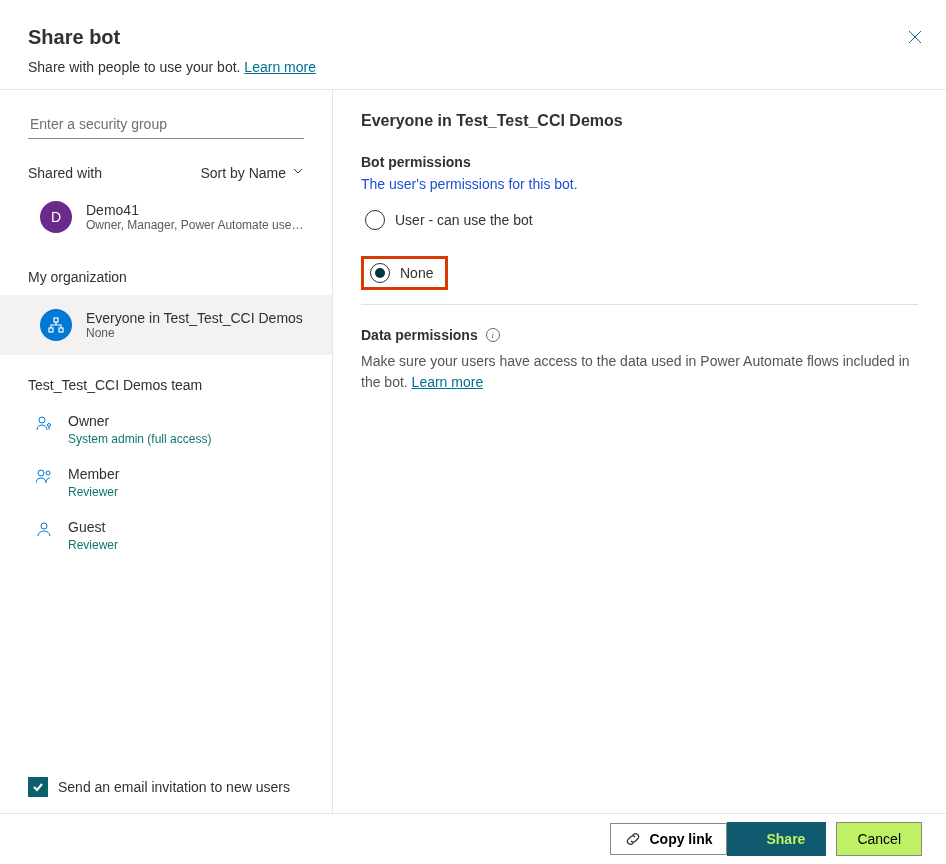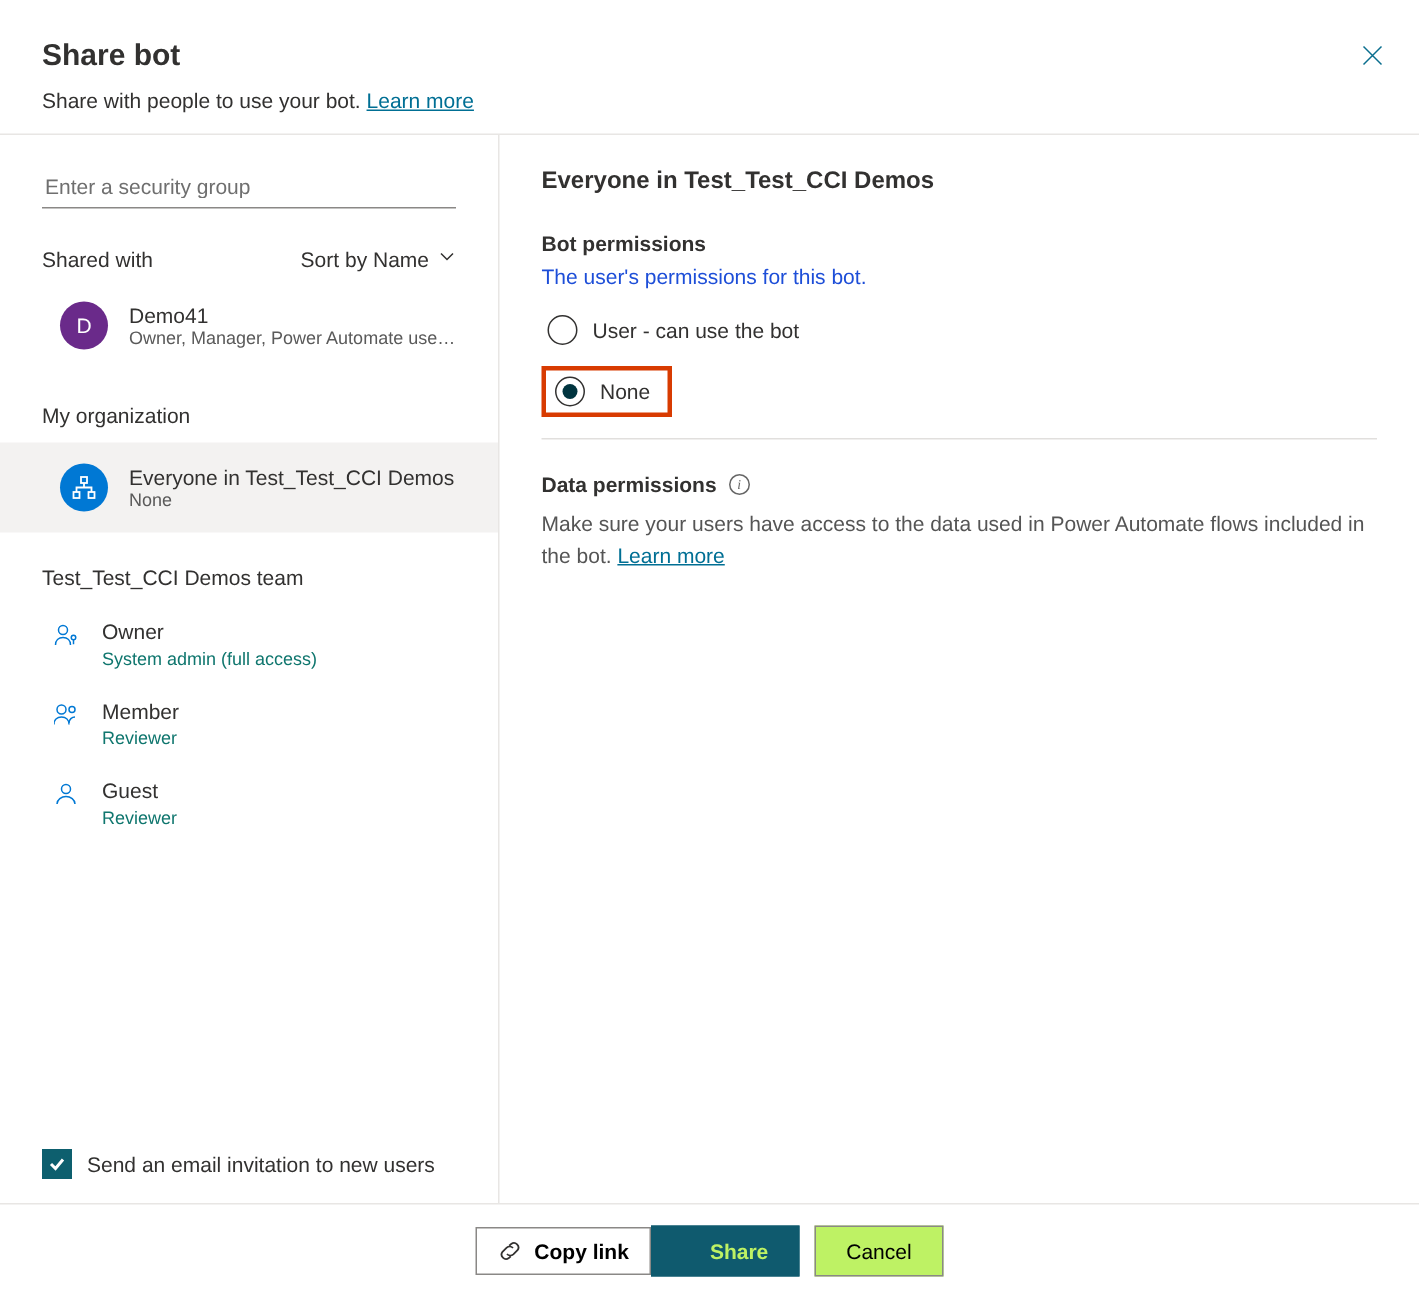--- a/index.html
+++ b/index.html
@@ -192,21 +192,21 @@
     }
     .perm-desc {
       font-size: 14px;
       color: #1d4ed8;
       margin-bottom: 16px;
     }
     .radio-row {
       display: flex;
       align-items: center;
       gap: 10px;
-      margin-bottom: 12px;
+      margin-bottom: 24px;
       cursor: pointer;
       padding: 2px 4px;
     }
     .radio {
       width: 20px; height: 20px;
       border-radius: 50%;
       border: 1px solid #323130;
       display: flex;
       align-items: center;
       justify-content: center;
@@ -247,26 +247,26 @@
       font-style: italic;
       font-family: serif;
     }
     .data-desc {
       font-size: 14px;
       color: #555;
       line-height: 1.5;
     }
     .data-desc a { color: #006f94; text-decoration: underline; }
     .footer {
-      height: 62px;
+      height: 51px;
       border-top: 1px solid #e8e6e4;
       display: flex;
       align-items: center;
       padding: 0 24px;
-      justify-content: center;
+      justify-content: flex-end;
     }
     .copylink {
       border: 1px solid #8a8886;
       background: #fff;
       padding: 7px 14px;
       display: flex;
       align-items: center;
       gap: 8px;
       cursor: pointer;
       font-size: 14px;

